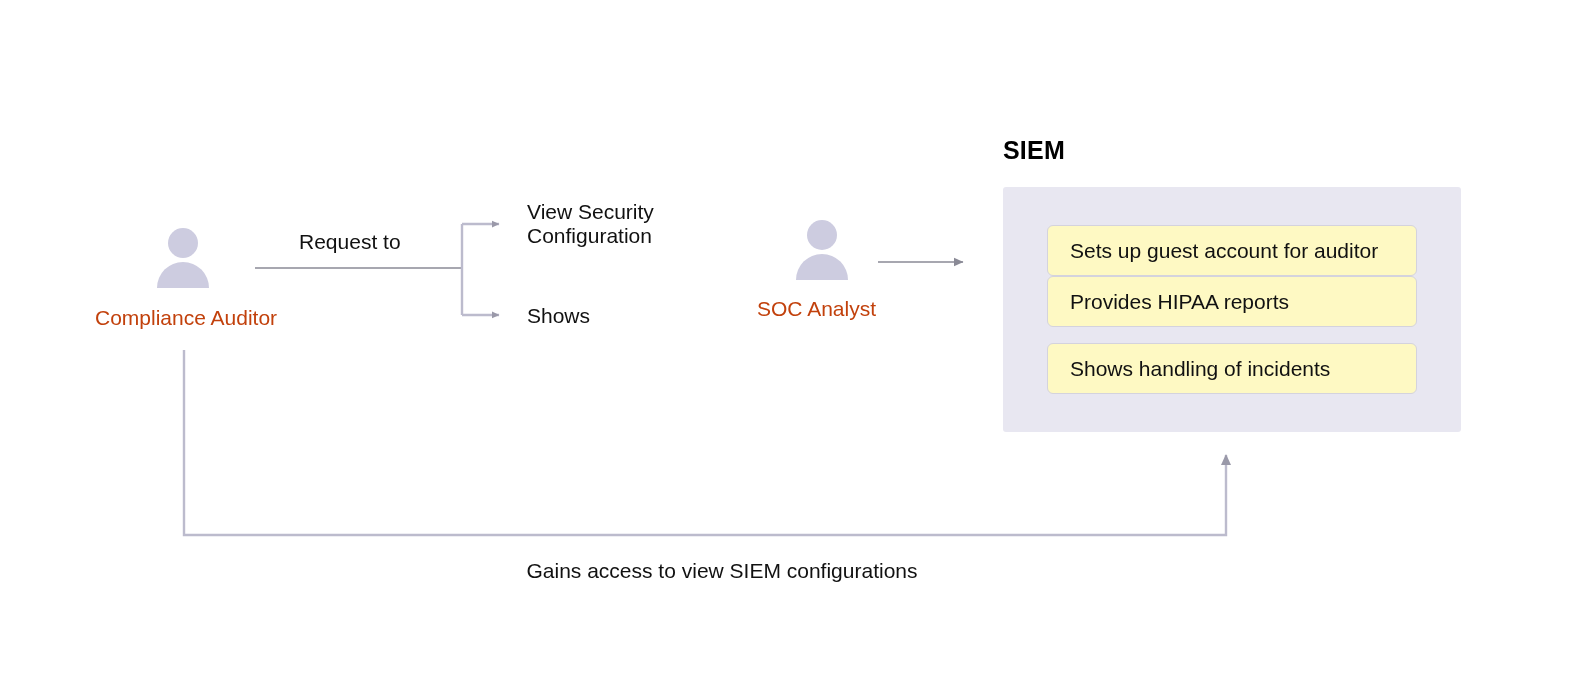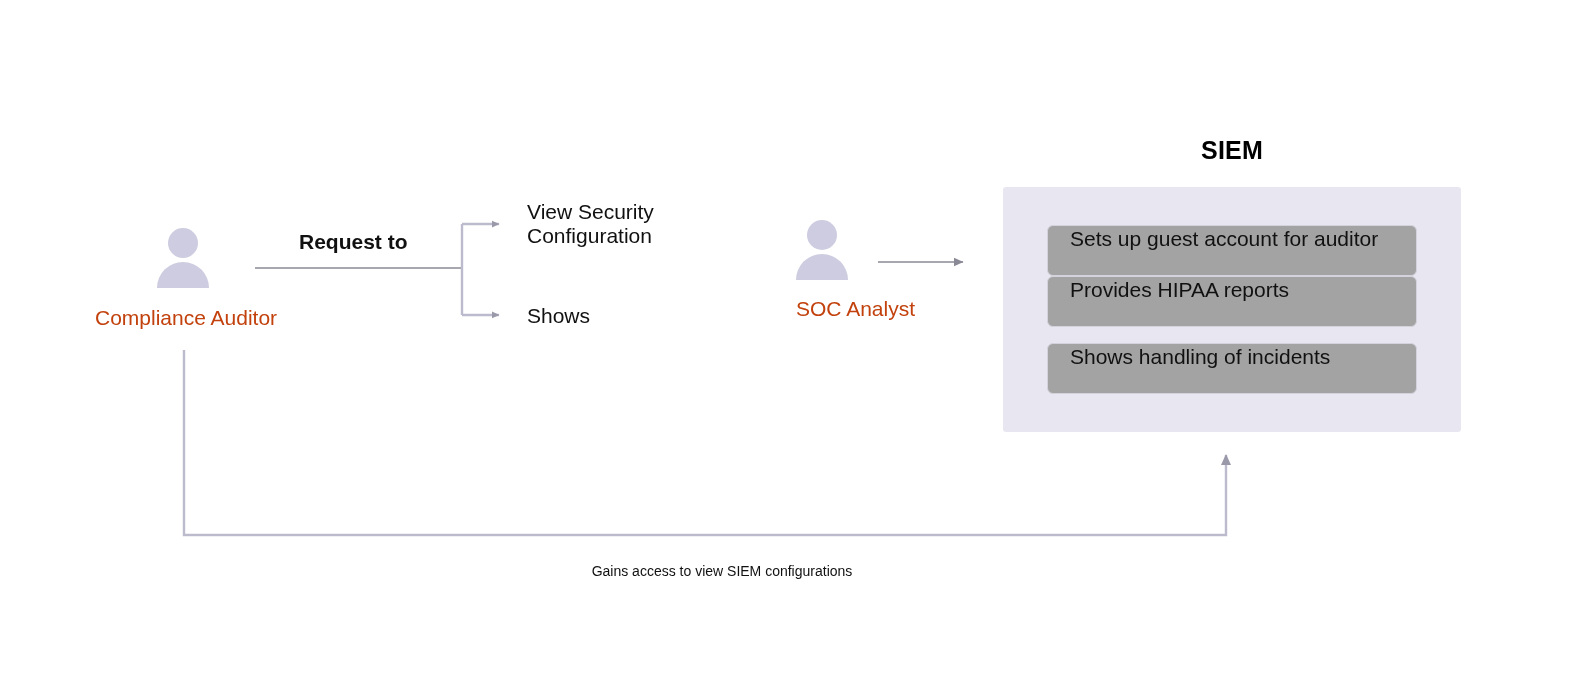--- a/index.html
+++ b/index.html
@@ -72,44 +72,45 @@
     line-height: 26px;
     color: #111111;
   }
   .edge-label.multiline {
     white-space: normal;
     line-height: 24px;
   }
   .caption {
     position: absolute;
     white-space: nowrap;
-    font-size: 14px;
+    font-size: 21px;
     line-height: 26px;
     color: #111111;
   }
   
   .group-title {
     position: absolute;
     font-size: 25px;
     font-weight: bold;
     color: #000000;
     white-space: nowrap;
     letter-spacing: 0.2px;
   }
   .group-panel {
     position: absolute;
     background: #e8e7f1;
     border-radius: 3px;
   }
   .card {
     position: absolute;
-    background: #a3a3a3;
+    background: #fef9c3;
     border: 1px solid #d4d3dd;
     border-radius: 6px;
     display: flex;
+    align-items: center;
     box-sizing: border-box;
     padding: 0 22px;
   }
   .card-label {
     font-size: 21px;
     line-height: 26px;
     color: #111111;
     white-space: nowrap;
   }
 </style>
@@ -148,35 +149,35 @@
   </svg>
 
   <div class="node" style="left:152px; top:228px;">
     <div class="actor-figure">
       <div class="actor-head"></div>
       <div class="actor-body"></div>
     </div>
   </div>
   <div class="actor-label" style="left:95px; top:305px;">Compliance Auditor</div>
 
-  <div class="edge-label" style="left:299px; top:229px;font-weight:bold;">Request to</div>
+  <div class="edge-label" style="left:299px; top:229px;">Request to</div>
 
   <div class="edge-label multiline" style="left:527px; top:200px; width:145px;">View Security Configuration</div>
 
   <div class="edge-label" style="left:527px; top:303px;">Shows</div>
 
   <div class="node" style="left:791px; top:220px;">
     <div class="actor-figure">
       <div class="actor-head"></div>
       <div class="actor-body"></div>
     </div>
   </div>
-  <div class="actor-label" style="left:796px; top:296px;">SOC Analyst</div>
+  <div class="actor-label" style="left:757px; top:296px;">SOC Analyst</div>
 
-  <div class="group-title" style="left:1003px; top:136px; width:458px; text-align:center;">SIEM</div>
+  <div class="group-title" style="left:1003px; top:136px; width:458px; ">SIEM</div>
 
   <div class="group-panel" style="left:1003px; top:187px; width:458px; height:245px;"></div>
 
   <div class="card" style="left:1047px; top:225px; width:370px; height:51px;">
     <span class="card-label">Sets up guest account for auditor</span>
   </div>
 
   <div class="card" style="left:1047px; top:276px; width:370px; height:51px;">
     <span class="card-label">Provides HIPAA reports</span>
   </div>

